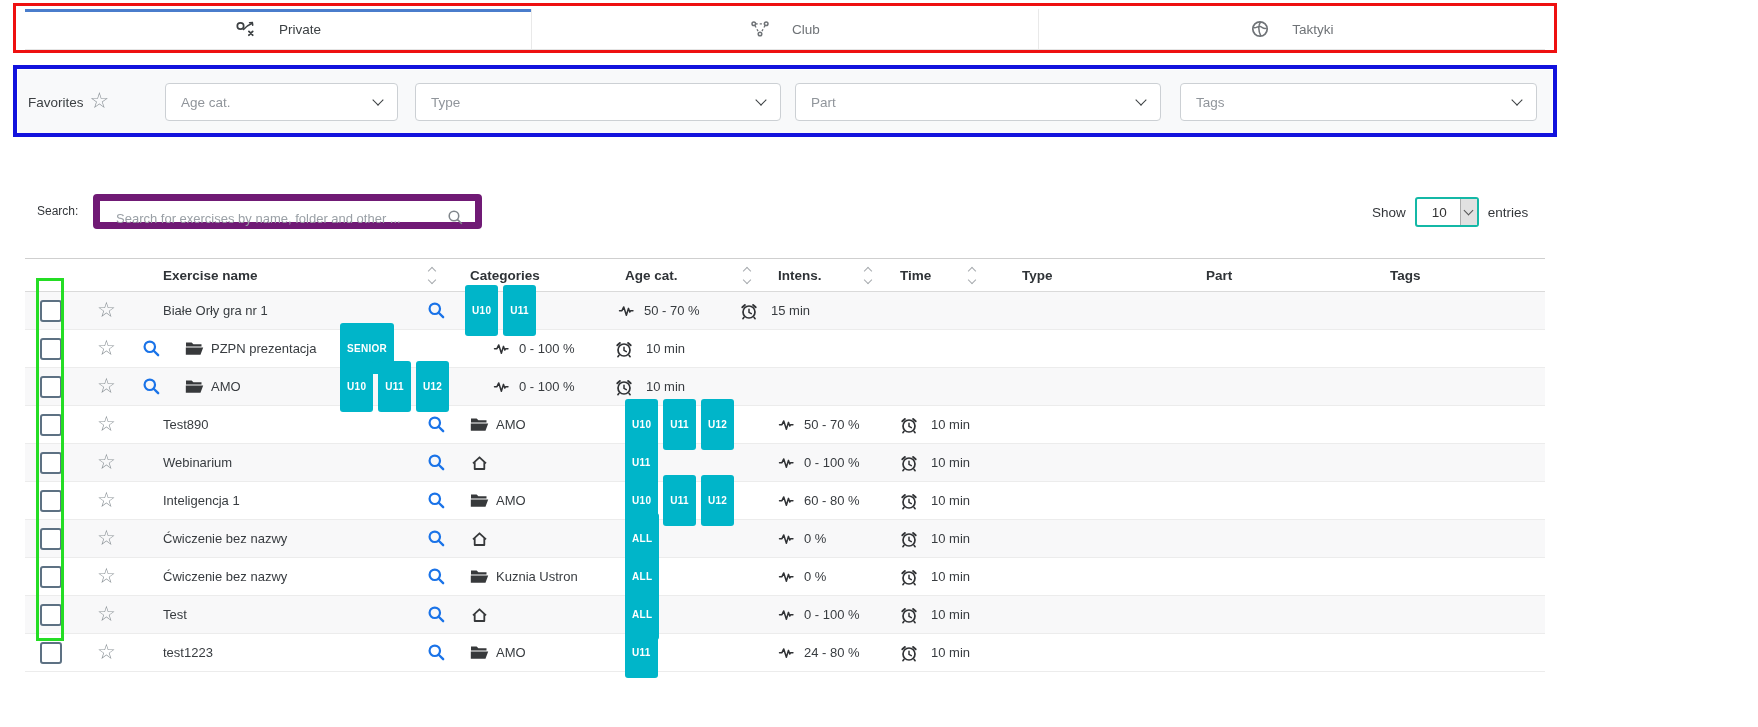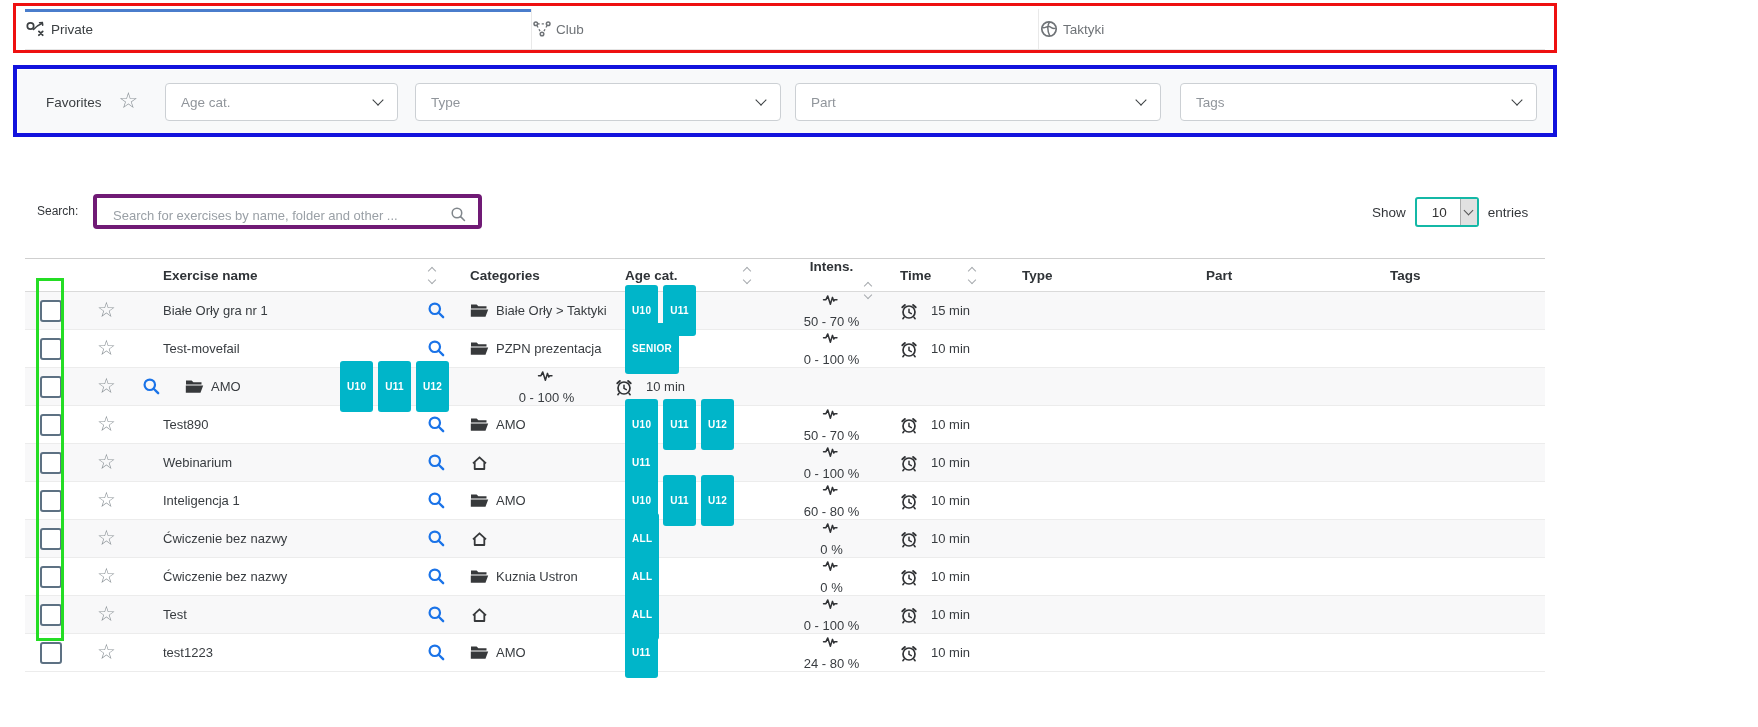--- a/index.html
+++ b/index.html
@@ -2,47 +2,47 @@
 <html style="--annotation-red: #ee1010; --annotation-blue: #1212dd; --annotation-green: #24dd24; --badge-bg: #00b5c9; --accent-blue: #1a73e8; --tab-active-border: #4a7dcc;"><head>
 <meta charset="utf-8">
 <style>
   html,body{margin:0;padding:0;background:#fff;}
   .page{position:relative;width:1758px;height:727px;background:#fff;overflow:hidden;
         font-family:"Liberation Sans","DejaVu Sans",sans-serif;color:#33363a;}
 
   
   .tabbar{position:absolute;left:25px;top:9px;width:1520px;height:40px;display:flex;
           border-bottom:1px solid #e4e4e4;background:#fff;}
-  .tab{flex:1;display:flex;align-items:center;gap:4px;
+  .tab{flex:1;display:flex;align-items:center;justify-content:center;gap:22px;
        font-size:13.5px;color:#6f7377;border-right:1px solid #e9e9e9;cursor:pointer;position:relative;}
   .tab:last-child{border-right:none;}
   .tab.active{color:#3c4043;}
   .tab.active::before{content:"";position:absolute;left:0;right:0;top:0;height:3px;
        background:var(--tab-active-border,#4a7dcc);}
   .tab svg{display:block;}
 
   
   .filterbar{position:absolute;left:18px;top:70px;width:1534px;height:64px;background:#f8f9fa;}
-  .fav{position:absolute;left:28px;top:0;height:64px;display:flex;align-items:center;gap:17px;
+  .fav{position:absolute;left:10px;top:0;height:64px;display:flex;align-items:center;gap:6px;
        font-size:13.5px;color:#3c4043;text-align:right;}
   .fstar{font-size:22px;line-height:22px;color:#8d9499;cursor:pointer;margin-top:-3px;
          font-family:"DejaVu Sans",sans-serif;}
   .dd{position:absolute;top:13px;height:38px;background:#fff;border:1px solid #ccd0d4;border-radius:4px;
       display:flex;align-items:center;justify-content:space-between;padding:0 15px;
       font-size:13.5px;color:#90959b;cursor:pointer;box-sizing:border-box;}
   .dd-age{left:147px;width:233px;}
   .dd-type{left:397px;width:366px;}
   .dd-part{left:777px;width:366px;}
   .dd-tags{left:1162px;width:357px;}
   .ddchev{width:7px;height:7px;border-right:1.8px solid #3c4043;border-bottom:1.8px solid #3c4043;
           transform:rotate(45deg);margin-top:-4px;flex:none;}
 
   
   .search-label{position:absolute;left:37px;top:204px;font-size:12px;color:#33363a;}
-  .searchbox{position:absolute;left:93px;top:194px;width:389px;height:35px;border:4px solid #701a75;
+  .searchbox{position:absolute;left:93px;top:194px;width:389px;height:35px;border:7px solid #701a75;
              border-radius:4px;background:#fff;box-sizing:border-box;}
   .searchbox input{position:absolute;left:14px;top:1px;width:330px;height:31px;border:none;outline:none;
              font-size:13px;color:#333;font-family:inherit;background:transparent;}
   .searchbox input::placeholder{color:#9aa0a6;}
   .searchbox .sicon{position:absolute;right:11px;top:8px;color:#80868b;}
   .showgroup{position:absolute;left:1372px;top:196px;height:32px;display:flex;align-items:center;gap:9px;
              font-size:13.5px;color:#33363a;}
   .pagesize{width:64px;height:30px;border:2px solid #14b8a6;border-radius:3px;background:#fff;
             display:flex;align-items:center;position:relative;cursor:pointer;box-sizing:border-box;}
   .pagesize .val{flex:1;text-align:center;font-size:13.5px;color:#333;padding-right:15px;}
@@ -58,21 +58,21 @@
   .trow{display:flex;height:37px;align-items:center;border-bottom:1px solid #ececec;
         font-size:13px;color:#383c40;background:#fff;}
   .trow.odd{background:#f8f8f9;}
   .cell{box-sizing:border-box;display:flex;align-items:center;height:100%;}
   .c-cb{width:60px;padding-left:15px;}
   .c-star{width:55px;padding-left:12px;}
   .c-name{width:285px;padding-left:23px;}
   .c-prev{width:30px;padding-left:2px;}
   .c-cat{width:160px;padding-left:15px;gap:7px;}
   .c-age{width:145px;padding-left:10px;gap:5px;}
-  .c-int{width:125px;padding-left:18px;gap:7px;flex-direction:column;}
+  .c-int{width:125px;padding-left:18px;gap:7px;}
   .c-time{width:120px;padding-left:15px;gap:13px;}
   .c-type{width:185px;padding-left:17px;}
   .c-part{width:190px;padding-left:16px;}
   .c-tags{flex:1;padding-left:10px;}
 
   .sorter{display:flex;flex-direction:column;gap:3px;margin-left:auto;cursor:pointer;padding:2px;}
   .s-name{margin-left:0;}
   .s-age{margin-right:8px;}
   .s-int{margin-right:12px;}
   .s-time{margin-right:28px;}
@@ -240,85 +240,125 @@
             <span>Białe Orły gra nr 1</span>
           </div>
     <div class="cell c-prev">
             <span class="micon">
               <svg width="19" height="19" viewBox="0 0 20 20">
                 <circle cx="8.2" cy="8.2" r="5.5" fill="none" stroke="currentColor" stroke-width="2.3"></circle>
                 <line x1="12.6" y1="12.6" x2="17" y2="17" stroke="currentColor" stroke-width="2.5" stroke-linecap="round"></line>
               </svg>
             </span>
           </div>
+    <div class="cell c-age">
+            <span class="badge">U10</span>
+            <span class="badge">U11</span>
+          </div>
+    <div class="cell c-int">
+            <span class="picon">
+              <svg width="19" height="15" viewBox="0 0 20 16">
+                <path fill="none" stroke="currentColor" stroke-width="1.6" stroke-linejoin="round" stroke-linecap="round" d="M1.5 8.2h2.6L6 4.2l2.8 8.8L11 5.7l1.4 3.9 1-1.4h2.4"></path>
+              </svg>
+            </span>
+            <span>50 - 70 %</span>
+          </div>
+    <div class="cell c-time">
+            <span class="picon">
+              <svg width="18" height="18" viewBox="0 0 18 18">
+                <circle cx="9" cy="10" r="6" fill="none" stroke="currentColor" stroke-width="1.7"></circle>
+                <path d="M9 7.3v3.1l2.3 1.3" fill="none" stroke="currentColor" stroke-width="1.5" stroke-linecap="round"></path>
+                <path d="M2.3 5.3 4.9 3M15.7 5.3 13.1 3" stroke="currentColor" stroke-width="1.9" stroke-linecap="round"></path>
+                <path d="M4 15.3l-1.1 1.4M14 15.3l1.1 1.4" stroke="currentColor" stroke-width="1.6" stroke-linecap="round"></path>
+              </svg>
+            </span>
+            <span>15 min</span>
+          </div>
+    <div class="cell c-type"></div>
+    <div class="cell c-part"></div>
+    <div class="cell c-tags"></div>
+        </div>
+        <div class="trow">
+    <div class="cell c-cb">
+            <span class="cb"></span>
+          </div>
+    <div class="cell c-star">
+            <span class="star">☆</span>
+          </div>
+    <div class="cell c-prev">
+            <span class="micon">
+              <svg width="19" height="19" viewBox="0 0 20 20">
+                <circle cx="8.2" cy="8.2" r="5.5" fill="none" stroke="currentColor" stroke-width="2.3"></circle>
+                <line x1="12.6" y1="12.6" x2="17" y2="17" stroke="currentColor" stroke-width="2.5" stroke-linecap="round"></line>
+              </svg>
+            </span>
+          </div>
     <div class="cell c-cat">
             <span class="cicon">
               <svg width="19" height="15" viewBox="0 0 19 15">
                 <path fill="currentColor" d="M1 1.5h5.6l1.8 1.8h8.1v2.3H1z"></path>
                 <path fill="currentColor" d="M.8 6.6h17.4l-2.7 7.2H.8z"></path>
               </svg>
             </span>
-            <span>Białe Orły &gt; Taktyki</span>
-          </div>
-    <div class="cell c-age">
-            <span class="badge">U10</span>
-            <span class="badge">U11</span>
-          </div>
-    <div class="cell c-int">
-            <span class="picon">
-              <svg width="19" height="15" viewBox="0 0 20 16">
-                <path fill="none" stroke="currentColor" stroke-width="1.6" stroke-linejoin="round" stroke-linecap="round" d="M1.5 8.2h2.6L6 4.2l2.8 8.8L11 5.7l1.4 3.9 1-1.4h2.4"></path>
-              </svg>
-            </span>
-            <span>50 - 70 %</span>
-          </div>
-    <div class="cell c-time">
-            <span class="picon">
-              <svg width="18" height="18" viewBox="0 0 18 18">
-                <circle cx="9" cy="10" r="6" fill="none" stroke="currentColor" stroke-width="1.7"></circle>
-                <path d="M9 7.3v3.1l2.3 1.3" fill="none" stroke="currentColor" stroke-width="1.5" stroke-linecap="round"></path>
-                <path d="M2.3 5.3 4.9 3M15.7 5.3 13.1 3" stroke="currentColor" stroke-width="1.9" stroke-linecap="round"></path>
-                <path d="M4 15.3l-1.1 1.4M14 15.3l1.1 1.4" stroke="currentColor" stroke-width="1.6" stroke-linecap="round"></path>
-              </svg>
-            </span>
-            <span>15 min</span>
-          </div>
-    <div class="cell c-type"></div>
-    <div class="cell c-part"></div>
-    <div class="cell c-tags"></div>
-        </div>
-        <div class="trow">
-    <div class="cell c-cb">
-            <span class="cb"></span>
-          </div>
-    <div class="cell c-star">
-            <span class="star">☆</span>
-          </div>
-    <div class="cell c-name">
-            <span>Test-movefail</span>
+            <span>PZPN prezentacja</span>
+          </div>
+    <div class="cell c-age">
+            <span class="badge">SENIOR</span>
+          </div>
+    <div class="cell c-int">
+            <span class="picon">
+              <svg width="19" height="15" viewBox="0 0 20 16">
+                <path fill="none" stroke="currentColor" stroke-width="1.6" stroke-linejoin="round" stroke-linecap="round" d="M1.5 8.2h2.6L6 4.2l2.8 8.8L11 5.7l1.4 3.9 1-1.4h2.4"></path>
+              </svg>
+            </span>
+            <span>0 - 100 %</span>
+          </div>
+    <div class="cell c-time">
+            <span class="picon">
+              <svg width="18" height="18" viewBox="0 0 18 18">
+                <circle cx="9" cy="10" r="6" fill="none" stroke="currentColor" stroke-width="1.7"></circle>
+                <path d="M9 7.3v3.1l2.3 1.3" fill="none" stroke="currentColor" stroke-width="1.5" stroke-linecap="round"></path>
+                <path d="M2.3 5.3 4.9 3M15.7 5.3 13.1 3" stroke="currentColor" stroke-width="1.9" stroke-linecap="round"></path>
+                <path d="M4 15.3l-1.1 1.4M14 15.3l1.1 1.4" stroke="currentColor" stroke-width="1.6" stroke-linecap="round"></path>
+              </svg>
+            </span>
+            <span>10 min</span>
+          </div>
+    <div class="cell c-type"></div>
+    <div class="cell c-part"></div>
+    <div class="cell c-tags"></div>
+        </div>
+        <div class="trow odd">
+    <div class="cell c-cb">
+            <span class="cb"></span>
+          </div>
+    <div class="cell c-star">
+            <span class="star">☆</span>
           </div>
     <div class="cell c-prev">
             <span class="micon">
               <svg width="19" height="19" viewBox="0 0 20 20">
                 <circle cx="8.2" cy="8.2" r="5.5" fill="none" stroke="currentColor" stroke-width="2.3"></circle>
                 <line x1="12.6" y1="12.6" x2="17" y2="17" stroke="currentColor" stroke-width="2.5" stroke-linecap="round"></line>
               </svg>
             </span>
           </div>
     <div class="cell c-cat">
             <span class="cicon">
               <svg width="19" height="15" viewBox="0 0 19 15">
                 <path fill="currentColor" d="M1 1.5h5.6l1.8 1.8h8.1v2.3H1z"></path>
                 <path fill="currentColor" d="M.8 6.6h17.4l-2.7 7.2H.8z"></path>
               </svg>
             </span>
-            <span>PZPN prezentacja</span>
-          </div>
-    <div class="cell c-age">
-            <span class="badge">SENIOR</span>
+            <span>AMO</span>
+          </div>
+    <div class="cell c-age">
+            <span class="badge">U10</span>
+            <span class="badge">U11</span>
+            <span class="badge">U12</span>
           </div>
     <div class="cell c-int">
             <span class="picon">
               <svg width="19" height="15" viewBox="0 0 20 16">
                 <path fill="none" stroke="currentColor" stroke-width="1.6" stroke-linejoin="round" stroke-linecap="round" d="M1.5 8.2h2.6L6 4.2l2.8 8.8L11 5.7l1.4 3.9 1-1.4h2.4"></path>
               </svg>
             </span>
             <span>0 - 100 %</span>
           </div>
     <div class="cell c-time">
@@ -329,26 +369,29 @@
                 <path d="M2.3 5.3 4.9 3M15.7 5.3 13.1 3" stroke="currentColor" stroke-width="1.9" stroke-linecap="round"></path>
                 <path d="M4 15.3l-1.1 1.4M14 15.3l1.1 1.4" stroke="currentColor" stroke-width="1.6" stroke-linecap="round"></path>
               </svg>
             </span>
             <span>10 min</span>
           </div>
     <div class="cell c-type"></div>
     <div class="cell c-part"></div>
     <div class="cell c-tags"></div>
         </div>
-        <div class="trow odd">
-    <div class="cell c-cb">
-            <span class="cb"></span>
-          </div>
-    <div class="cell c-star">
-            <span class="star">☆</span>
+        <div class="trow">
+    <div class="cell c-cb">
+            <span class="cb"></span>
+          </div>
+    <div class="cell c-star">
+            <span class="star">☆</span>
+          </div>
+    <div class="cell c-name">
+            <span>Test890</span>
           </div>
     <div class="cell c-prev">
             <span class="micon">
               <svg width="19" height="19" viewBox="0 0 20 20">
                 <circle cx="8.2" cy="8.2" r="5.5" fill="none" stroke="currentColor" stroke-width="2.3"></circle>
                 <line x1="12.6" y1="12.6" x2="17" y2="17" stroke="currentColor" stroke-width="2.5" stroke-linecap="round"></line>
               </svg>
             </span>
           </div>
     <div class="cell c-cat">
@@ -364,20 +407,71 @@
             <span class="badge">U10</span>
             <span class="badge">U11</span>
             <span class="badge">U12</span>
           </div>
     <div class="cell c-int">
             <span class="picon">
               <svg width="19" height="15" viewBox="0 0 20 16">
                 <path fill="none" stroke="currentColor" stroke-width="1.6" stroke-linejoin="round" stroke-linecap="round" d="M1.5 8.2h2.6L6 4.2l2.8 8.8L11 5.7l1.4 3.9 1-1.4h2.4"></path>
               </svg>
             </span>
+            <span>50 - 70 %</span>
+          </div>
+    <div class="cell c-time">
+            <span class="picon">
+              <svg width="18" height="18" viewBox="0 0 18 18">
+                <circle cx="9" cy="10" r="6" fill="none" stroke="currentColor" stroke-width="1.7"></circle>
+                <path d="M9 7.3v3.1l2.3 1.3" fill="none" stroke="currentColor" stroke-width="1.5" stroke-linecap="round"></path>
+                <path d="M2.3 5.3 4.9 3M15.7 5.3 13.1 3" stroke="currentColor" stroke-width="1.9" stroke-linecap="round"></path>
+                <path d="M4 15.3l-1.1 1.4M14 15.3l1.1 1.4" stroke="currentColor" stroke-width="1.6" stroke-linecap="round"></path>
+              </svg>
+            </span>
+            <span>10 min</span>
+          </div>
+    <div class="cell c-type"></div>
+    <div class="cell c-part"></div>
+    <div class="cell c-tags"></div>
+        </div>
+        <div class="trow odd">
+    <div class="cell c-cb">
+            <span class="cb"></span>
+          </div>
+    <div class="cell c-star">
+            <span class="star">☆</span>
+          </div>
+    <div class="cell c-name">
+            <span>Webinarium</span>
+          </div>
+    <div class="cell c-prev">
+            <span class="micon">
+              <svg width="19" height="19" viewBox="0 0 20 20">
+                <circle cx="8.2" cy="8.2" r="5.5" fill="none" stroke="currentColor" stroke-width="2.3"></circle>
+                <line x1="12.6" y1="12.6" x2="17" y2="17" stroke="currentColor" stroke-width="2.5" stroke-linecap="round"></line>
+              </svg>
+            </span>
+          </div>
+    <div class="cell c-cat">
+            <span class="cicon">
+              <svg width="19" height="17" viewBox="0 0 19 17">
+                <path fill="none" stroke="currentColor" stroke-width="1.8" stroke-linejoin="round" d="M3 9.3 9.5 3.3 16 9.3M4.7 8v7h9.6V8"></path>
+              </svg>
+            </span>
+          </div>
+    <div class="cell c-age">
+            <span class="badge">U11</span>
+          </div>
+    <div class="cell c-int">
+            <span class="picon">
+              <svg width="19" height="15" viewBox="0 0 20 16">
+                <path fill="none" stroke="currentColor" stroke-width="1.6" stroke-linejoin="round" stroke-linecap="round" d="M1.5 8.2h2.6L6 4.2l2.8 8.8L11 5.7l1.4 3.9 1-1.4h2.4"></path>
+              </svg>
+            </span>
             <span>0 - 100 %</span>
           </div>
     <div class="cell c-time">
             <span class="picon">
               <svg width="18" height="18" viewBox="0 0 18 18">
                 <circle cx="9" cy="10" r="6" fill="none" stroke="currentColor" stroke-width="1.7"></circle>
                 <path d="M9 7.3v3.1l2.3 1.3" fill="none" stroke="currentColor" stroke-width="1.5" stroke-linecap="round"></path>
                 <path d="M2.3 5.3 4.9 3M15.7 5.3 13.1 3" stroke="currentColor" stroke-width="1.9" stroke-linecap="round"></path>
                 <path d="M4 15.3l-1.1 1.4M14 15.3l1.1 1.4" stroke="currentColor" stroke-width="1.6" stroke-linecap="round"></path>
               </svg>
@@ -389,21 +483,21 @@
     <div class="cell c-tags"></div>
         </div>
         <div class="trow">
     <div class="cell c-cb">
             <span class="cb"></span>
           </div>
     <div class="cell c-star">
             <span class="star">☆</span>
           </div>
     <div class="cell c-name">
-            <span>Test890</span>
+            <span>Inteligencja 1</span>
           </div>
     <div class="cell c-prev">
             <span class="micon">
               <svg width="19" height="19" viewBox="0 0 20 20">
                 <circle cx="8.2" cy="8.2" r="5.5" fill="none" stroke="currentColor" stroke-width="2.3"></circle>
                 <line x1="12.6" y1="12.6" x2="17" y2="17" stroke="currentColor" stroke-width="2.5" stroke-linecap="round"></line>
               </svg>
             </span>
           </div>
     <div class="cell c-cat">
@@ -419,21 +513,21 @@
             <span class="badge">U10</span>
             <span class="badge">U11</span>
             <span class="badge">U12</span>
           </div>
     <div class="cell c-int">
             <span class="picon">
               <svg width="19" height="15" viewBox="0 0 20 16">
                 <path fill="none" stroke="currentColor" stroke-width="1.6" stroke-linejoin="round" stroke-linecap="round" d="M1.5 8.2h2.6L6 4.2l2.8 8.8L11 5.7l1.4 3.9 1-1.4h2.4"></path>
               </svg>
             </span>
-            <span>50 - 70 %</span>
+            <span>60 - 80 %</span>
           </div>
     <div class="cell c-time">
             <span class="picon">
               <svg width="18" height="18" viewBox="0 0 18 18">
                 <circle cx="9" cy="10" r="6" fill="none" stroke="currentColor" stroke-width="1.7"></circle>
                 <path d="M9 7.3v3.1l2.3 1.3" fill="none" stroke="currentColor" stroke-width="1.5" stroke-linecap="round"></path>
                 <path d="M2.3 5.3 4.9 3M15.7 5.3 13.1 3" stroke="currentColor" stroke-width="1.9" stroke-linecap="round"></path>
                 <path d="M4 15.3l-1.1 1.4M14 15.3l1.1 1.4" stroke="currentColor" stroke-width="1.6" stroke-linecap="round"></path>
               </svg>
             </span>
@@ -444,47 +538,47 @@
     <div class="cell c-tags"></div>
         </div>
         <div class="trow odd">
     <div class="cell c-cb">
             <span class="cb"></span>
           </div>
     <div class="cell c-star">
             <span class="star">☆</span>
           </div>
     <div class="cell c-name">
-            <span>Webinarium</span>
+            <span>Ćwiczenie bez nazwy</span>
           </div>
     <div class="cell c-prev">
             <span class="micon">
               <svg width="19" height="19" viewBox="0 0 20 20">
                 <circle cx="8.2" cy="8.2" r="5.5" fill="none" stroke="currentColor" stroke-width="2.3"></circle>
                 <line x1="12.6" y1="12.6" x2="17" y2="17" stroke="currentColor" stroke-width="2.5" stroke-linecap="round"></line>
               </svg>
             </span>
           </div>
     <div class="cell c-cat">
             <span class="cicon">
               <svg width="19" height="17" viewBox="0 0 19 17">
                 <path fill="none" stroke="currentColor" stroke-width="1.8" stroke-linejoin="round" d="M3 9.3 9.5 3.3 16 9.3M4.7 8v7h9.6V8"></path>
               </svg>
             </span>
           </div>
     <div class="cell c-age">
-            <span class="badge">U11</span>
-          </div>
-    <div class="cell c-int">
-            <span class="picon">
-              <svg width="19" height="15" viewBox="0 0 20 16">
-                <path fill="none" stroke="currentColor" stroke-width="1.6" stroke-linejoin="round" stroke-linecap="round" d="M1.5 8.2h2.6L6 4.2l2.8 8.8L11 5.7l1.4 3.9 1-1.4h2.4"></path>
-              </svg>
-            </span>
-            <span>0 - 100 %</span>
+            <span class="badge">ALL</span>
+          </div>
+    <div class="cell c-int">
+            <span class="picon">
+              <svg width="19" height="15" viewBox="0 0 20 16">
+                <path fill="none" stroke="currentColor" stroke-width="1.6" stroke-linejoin="round" stroke-linecap="round" d="M1.5 8.2h2.6L6 4.2l2.8 8.8L11 5.7l1.4 3.9 1-1.4h2.4"></path>
+              </svg>
+            </span>
+            <span>0 %</span>
           </div>
     <div class="cell c-time">
             <span class="picon">
               <svg width="18" height="18" viewBox="0 0 18 18">
                 <circle cx="9" cy="10" r="6" fill="none" stroke="currentColor" stroke-width="1.7"></circle>
                 <path d="M9 7.3v3.1l2.3 1.3" fill="none" stroke="currentColor" stroke-width="1.5" stroke-linecap="round"></path>
                 <path d="M2.3 5.3 4.9 3M15.7 5.3 13.1 3" stroke="currentColor" stroke-width="1.9" stroke-linecap="round"></path>
                 <path d="M4 15.3l-1.1 1.4M14 15.3l1.1 1.4" stroke="currentColor" stroke-width="1.6" stroke-linecap="round"></path>
               </svg>
             </span>
@@ -495,51 +589,49 @@
     <div class="cell c-tags"></div>
         </div>
         <div class="trow">
     <div class="cell c-cb">
             <span class="cb"></span>
           </div>
     <div class="cell c-star">
             <span class="star">☆</span>
           </div>
     <div class="cell c-name">
-            <span>Inteligencja 1</span>
+            <span>Ćwiczenie bez nazwy</span>
           </div>
     <div class="cell c-prev">
             <span class="micon">
               <svg width="19" height="19" viewBox="0 0 20 20">
                 <circle cx="8.2" cy="8.2" r="5.5" fill="none" stroke="currentColor" stroke-width="2.3"></circle>
                 <line x1="12.6" y1="12.6" x2="17" y2="17" stroke="currentColor" stroke-width="2.5" stroke-linecap="round"></line>
               </svg>
             </span>
           </div>
     <div class="cell c-cat">
             <span class="cicon">
               <svg width="19" height="15" viewBox="0 0 19 15">
                 <path fill="currentColor" d="M1 1.5h5.6l1.8 1.8h8.1v2.3H1z"></path>
                 <path fill="currentColor" d="M.8 6.6h17.4l-2.7 7.2H.8z"></path>
               </svg>
             </span>
-            <span>AMO</span>
-          </div>
-    <div class="cell c-age">
-            <span class="badge">U10</span>
-            <span class="badge">U11</span>
-            <span class="badge">U12</span>
-          </div>
-    <div class="cell c-int">
-            <span class="picon">
-              <svg width="19" height="15" viewBox="0 0 20 16">
-                <path fill="none" stroke="currentColor" stroke-width="1.6" stroke-linejoin="round" stroke-linecap="round" d="M1.5 8.2h2.6L6 4.2l2.8 8.8L11 5.7l1.4 3.9 1-1.4h2.4"></path>
-              </svg>
-            </span>
-            <span>60 - 80 %</span>
+            <span>Kuznia Ustron</span>
+          </div>
+    <div class="cell c-age">
+            <span class="badge">ALL</span>
+          </div>
+    <div class="cell c-int">
+            <span class="picon">
+              <svg width="19" height="15" viewBox="0 0 20 16">
+                <path fill="none" stroke="currentColor" stroke-width="1.6" stroke-linejoin="round" stroke-linecap="round" d="M1.5 8.2h2.6L6 4.2l2.8 8.8L11 5.7l1.4 3.9 1-1.4h2.4"></path>
+              </svg>
+            </span>
+            <span>0 %</span>
           </div>
     <div class="cell c-time">
             <span class="picon">
               <svg width="18" height="18" viewBox="0 0 18 18">
                 <circle cx="9" cy="10" r="6" fill="none" stroke="currentColor" stroke-width="1.7"></circle>
                 <path d="M9 7.3v3.1l2.3 1.3" fill="none" stroke="currentColor" stroke-width="1.5" stroke-linecap="round"></path>
                 <path d="M2.3 5.3 4.9 3M15.7 5.3 13.1 3" stroke="currentColor" stroke-width="1.9" stroke-linecap="round"></path>
                 <path d="M4 15.3l-1.1 1.4M14 15.3l1.1 1.4" stroke="currentColor" stroke-width="1.6" stroke-linecap="round"></path>
               </svg>
             </span>
@@ -550,21 +642,21 @@
     <div class="cell c-tags"></div>
         </div>
         <div class="trow odd">
     <div class="cell c-cb">
             <span class="cb"></span>
           </div>
     <div class="cell c-star">
             <span class="star">☆</span>
           </div>
     <div class="cell c-name">
-            <span>Ćwiczenie bez nazwy</span>
+            <span>Test</span>
           </div>
     <div class="cell c-prev">
             <span class="micon">
               <svg width="19" height="19" viewBox="0 0 20 20">
                 <circle cx="8.2" cy="8.2" r="5.5" fill="none" stroke="currentColor" stroke-width="2.3"></circle>
                 <line x1="12.6" y1="12.6" x2="17" y2="17" stroke="currentColor" stroke-width="2.5" stroke-linecap="round"></line>
               </svg>
             </span>
           </div>
     <div class="cell c-cat">
@@ -576,21 +668,21 @@
           </div>
     <div class="cell c-age">
             <span class="badge">ALL</span>
           </div>
     <div class="cell c-int">
             <span class="picon">
               <svg width="19" height="15" viewBox="0 0 20 16">
                 <path fill="none" stroke="currentColor" stroke-width="1.6" stroke-linejoin="round" stroke-linecap="round" d="M1.5 8.2h2.6L6 4.2l2.8 8.8L11 5.7l1.4 3.9 1-1.4h2.4"></path>
               </svg>
             </span>
-            <span>0 %</span>
+            <span>0 - 100 %</span>
           </div>
     <div class="cell c-time">
             <span class="picon">
               <svg width="18" height="18" viewBox="0 0 18 18">
                 <circle cx="9" cy="10" r="6" fill="none" stroke="currentColor" stroke-width="1.7"></circle>
                 <path d="M9 7.3v3.1l2.3 1.3" fill="none" stroke="currentColor" stroke-width="1.5" stroke-linecap="round"></path>
                 <path d="M2.3 5.3 4.9 3M15.7 5.3 13.1 3" stroke="currentColor" stroke-width="1.9" stroke-linecap="round"></path>
                 <path d="M4 15.3l-1.1 1.4M14 15.3l1.1 1.4" stroke="currentColor" stroke-width="1.6" stroke-linecap="round"></path>
               </svg>
             </span>
@@ -601,141 +693,37 @@
     <div class="cell c-tags"></div>
         </div>
         <div class="trow">
     <div class="cell c-cb">
             <span class="cb"></span>
           </div>
     <div class="cell c-star">
             <span class="star">☆</span>
           </div>
     <div class="cell c-name">
-            <span>Ćwiczenie bez nazwy</span>
+            <span>test1223</span>
           </div>
     <div class="cell c-prev">
             <span class="micon">
               <svg width="19" height="19" viewBox="0 0 20 20">
                 <circle cx="8.2" cy="8.2" r="5.5" fill="none" stroke="currentColor" stroke-width="2.3"></circle>
                 <line x1="12.6" y1="12.6" x2="17" y2="17" stroke="currentColor" stroke-width="2.5" stroke-linecap="round"></line>
               </svg>
             </span>
           </div>
     <div class="cell c-cat">
             <span class="cicon">
               <svg width="19" height="15" viewBox="0 0 19 15">
                 <path fill="currentColor" d="M1 1.5h5.6l1.8 1.8h8.1v2.3H1z"></path>
                 <path fill="currentColor" d="M.8 6.6h17.4l-2.7 7.2H.8z"></path>
               </svg>
             </span>
-            <span>Kuznia Ustron</span>
-          </div>
-    <div class="cell c-age">
-            <span class="badge">ALL</span>
-          </div>
-    <div class="cell c-int">
-            <span class="picon">
-              <svg width="19" height="15" viewBox="0 0 20 16">
-                <path fill="none" stroke="currentColor" stroke-width="1.6" stroke-linejoin="round" stroke-linecap="round" d="M1.5 8.2h2.6L6 4.2l2.8 8.8L11 5.7l1.4 3.9 1-1.4h2.4"></path>
-              </svg>
-            </span>
-            <span>0 %</span>
-          </div>
-    <div class="cell c-time">
-            <span class="picon">
-              <svg width="18" height="18" viewBox="0 0 18 18">
-                <circle cx="9" cy="10" r="6" fill="none" stroke="currentColor" stroke-width="1.7"></circle>
-                <path d="M9 7.3v3.1l2.3 1.3" fill="none" stroke="currentColor" stroke-width="1.5" stroke-linecap="round"></path>
-                <path d="M2.3 5.3 4.9 3M15.7 5.3 13.1 3" stroke="currentColor" stroke-width="1.9" stroke-linecap="round"></path>
-                <path d="M4 15.3l-1.1 1.4M14 15.3l1.1 1.4" stroke="currentColor" stroke-width="1.6" stroke-linecap="round"></path>
-              </svg>
-            </span>
-            <span>10 min</span>
-          </div>
-    <div class="cell c-type"></div>
-    <div class="cell c-part"></div>
-    <div class="cell c-tags"></div>
-        </div>
-        <div class="trow odd">
-    <div class="cell c-cb">
-            <span class="cb"></span>
-          </div>
-    <div class="cell c-star">
-            <span class="star">☆</span>
-          </div>
-    <div class="cell c-name">
-            <span>Test</span>
-          </div>
-    <div class="cell c-prev">
-            <span class="micon">
-              <svg width="19" height="19" viewBox="0 0 20 20">
-                <circle cx="8.2" cy="8.2" r="5.5" fill="none" stroke="currentColor" stroke-width="2.3"></circle>
-                <line x1="12.6" y1="12.6" x2="17" y2="17" stroke="currentColor" stroke-width="2.5" stroke-linecap="round"></line>
-              </svg>
-            </span>
-          </div>
-    <div class="cell c-cat">
-            <span class="cicon">
-              <svg width="19" height="17" viewBox="0 0 19 17">
-                <path fill="none" stroke="currentColor" stroke-width="1.8" stroke-linejoin="round" d="M3 9.3 9.5 3.3 16 9.3M4.7 8v7h9.6V8"></path>
-              </svg>
-            </span>
-          </div>
-    <div class="cell c-age">
-            <span class="badge">ALL</span>
-          </div>
-    <div class="cell c-int">
-            <span class="picon">
-              <svg width="19" height="15" viewBox="0 0 20 16">
-                <path fill="none" stroke="currentColor" stroke-width="1.6" stroke-linejoin="round" stroke-linecap="round" d="M1.5 8.2h2.6L6 4.2l2.8 8.8L11 5.7l1.4 3.9 1-1.4h2.4"></path>
-              </svg>
-            </span>
-            <span>0 - 100 %</span>
-          </div>
-    <div class="cell c-time">
-            <span class="picon">
-              <svg width="18" height="18" viewBox="0 0 18 18">
-                <circle cx="9" cy="10" r="6" fill="none" stroke="currentColor" stroke-width="1.7"></circle>
-                <path d="M9 7.3v3.1l2.3 1.3" fill="none" stroke="currentColor" stroke-width="1.5" stroke-linecap="round"></path>
-                <path d="M2.3 5.3 4.9 3M15.7 5.3 13.1 3" stroke="currentColor" stroke-width="1.9" stroke-linecap="round"></path>
-                <path d="M4 15.3l-1.1 1.4M14 15.3l1.1 1.4" stroke="currentColor" stroke-width="1.6" stroke-linecap="round"></path>
-              </svg>
-            </span>
-            <span>10 min</span>
-          </div>
-    <div class="cell c-type"></div>
-    <div class="cell c-part"></div>
-    <div class="cell c-tags"></div>
-        </div>
-        <div class="trow">
-    <div class="cell c-cb">
-            <span class="cb"></span>
-          </div>
-    <div class="cell c-star">
-            <span class="star">☆</span>
-          </div>
-    <div class="cell c-name">
-            <span>test1223</span>
-          </div>
-    <div class="cell c-prev">
-            <span class="micon">
-              <svg width="19" height="19" viewBox="0 0 20 20">
-                <circle cx="8.2" cy="8.2" r="5.5" fill="none" stroke="currentColor" stroke-width="2.3"></circle>
-                <line x1="12.6" y1="12.6" x2="17" y2="17" stroke="currentColor" stroke-width="2.5" stroke-linecap="round"></line>
-              </svg>
-            </span>
-          </div>
-    <div class="cell c-cat">
-            <span class="cicon">
-              <svg width="19" height="15" viewBox="0 0 19 15">
-                <path fill="currentColor" d="M1 1.5h5.6l1.8 1.8h8.1v2.3H1z"></path>
-                <path fill="currentColor" d="M.8 6.6h17.4l-2.7 7.2H.8z"></path>
-              </svg>
-            </span>
             <span>AMO</span>
           </div>
     <div class="cell c-age">
             <span class="badge">U11</span>
           </div>
     <div class="cell c-int">
             <span class="picon">
               <svg width="19" height="15" viewBox="0 0 20 16">
                 <path fill="none" stroke="currentColor" stroke-width="1.6" stroke-linejoin="round" stroke-linecap="round" d="M1.5 8.2h2.6L6 4.2l2.8 8.8L11 5.7l1.4 3.9 1-1.4h2.4"></path>
               </svg>

